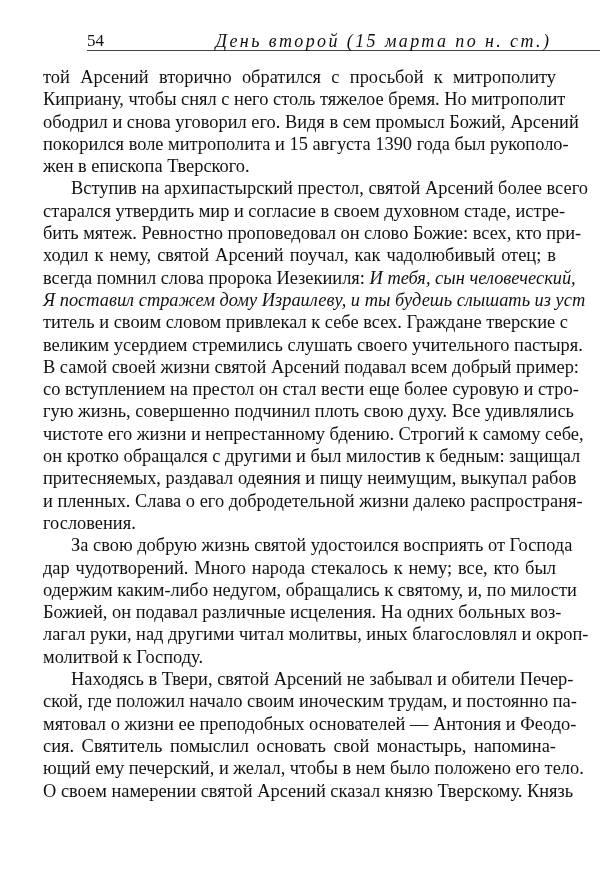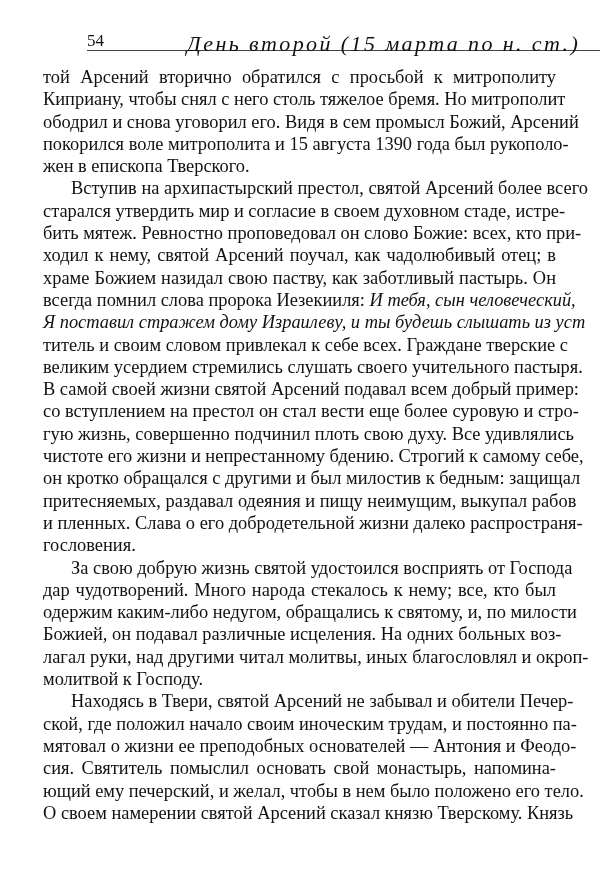--- a/index.html
+++ b/index.html
@@ -6,21 +6,21 @@
   body { width: 600px; height: 875px; position: relative; overflow: hidden; }
   .page { position: absolute; left: 43px; top: 0; width: 513px; }
   .running-head {
     position: absolute; left: 0; top: 30px; width: 513px; height: 20px;
     border-bottom: 1.5px solid #444;
     font-family: "Liberation Serif", serif; color: #111; margin-left: 44px;
   }
   .page-number { position: absolute; left: 0; top: 1px; font-size: 17px; }
   .head-title {
     position: absolute; left: 80px; right: 0; top: 1px; text-align: center;
-    font-style: italic; font-size: 22px; letter-spacing: 2.4px;
+    font-style: italic; font-size: 18px; letter-spacing: 2.4px;
   }
   .body-text {
     position: absolute; left: 0; top: 66px; width: 513px;
     font-family: "Liberation Serif", serif; font-size: 18.4px; line-height: 22.3px;
     color: #111; text-align: justify; hyphens: manual;
   }
   .para { margin: 0; text-indent: 0; }
   .para.indent { text-indent: 28px; }
   .line { display: block; text-align: justify; text-align-last: justify; white-space: nowrap; }
   .line.last { text-align-last: left; }
@@ -42,21 +42,20 @@
         <span class="line"><span>Киприану, чтобы снял с него столь тяжелое бремя. Но митрополит</span></span>
         <span class="line"><span>ободрил и снова уговорил его. Видя в сем промысл Божий, Арсений</span></span>
         <span class="line"><span>покорился воле митрополита и 15 августа 1390 года был рукополо-</span></span>
         <span class="line last"><span>жен в епископа Тверского.</span></span>
       </div>
       <div class="para indent">
         <span class="line"><span>Вступив на архипастырский престол, святой Арсений более всего</span></span>
         <span class="line"><span>старался утвердить мир и согласие в своем духовном стаде, истре-</span></span>
         <span class="line"><span>бить мятеж. Ревностно проповедовал он слово Божие: всех, кто при-</span></span>
         <span class="line"><span>ходил к нему, святой Арсений поучал, как чадолюбивый отец; в</span></span>
-        <span class="line"><span>храме Божием назидал свою паству, как заботливый пастырь. Он</span></span>
         <span class="line"><span>всегда помнил слова пророка Иезекииля: </span><em>И тебя, сын человеческий,</em></span>
         <span class="line"><em>Я поставил стражем дому Израилеву, и ты будешь слышать из уст</em></span>
         <span class="line"><span>титель и своим словом привлекал к себе всех. Граждане тверские с</span></span>
         <span class="line"><span>великим усердием стремились слушать своего учительного пастыря.</span></span>
         <span class="line"><span>В самой своей жизни святой Арсений подавал всем добрый пример:</span></span>
         <span class="line"><span>со вступлением на престол он стал вести еще более суровую и стро-</span></span>
         <span class="line"><span>гую жизнь, совершенно подчинил плоть свою духу. Все удивлялись</span></span>
         <span class="line"><span>чистоте его жизни и непрестанному бдению. Строгий к самому себе,</span></span>
         <span class="line"><span>он кротко обращался с другими и был милостив к бедным: защищал</span></span>
         <span class="line"><span>притесняемых, раздавал одеяния и пищу неимущим, выкупал рабов</span></span>

